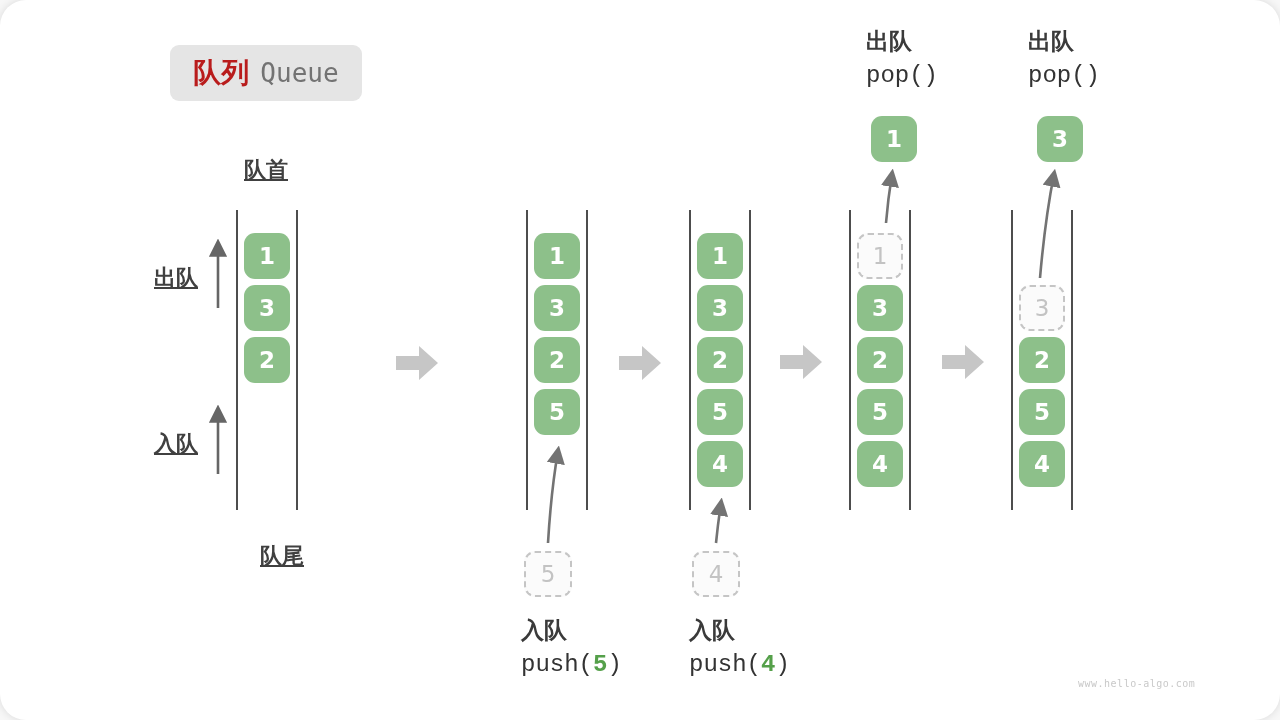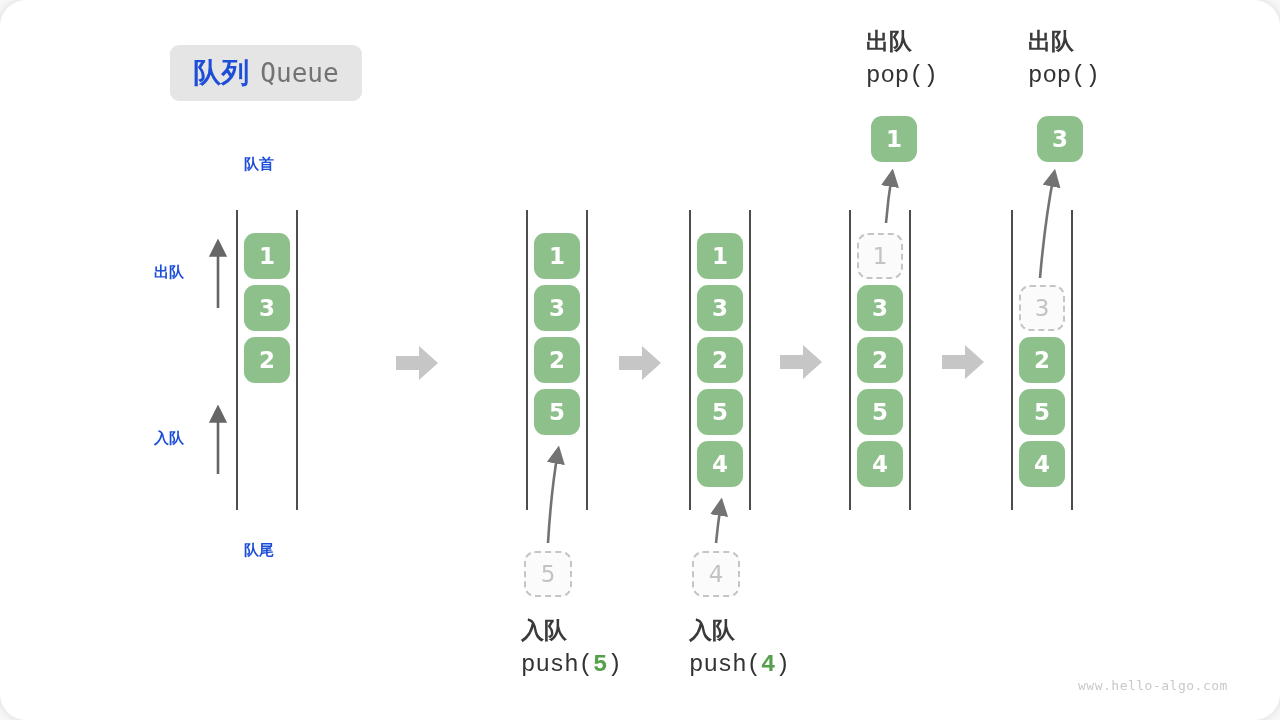--- a/index.html
+++ b/index.html
@@ -10,25 +10,25 @@
     font-family:"Liberation Sans", sans-serif;color:#3a3a3a;
   }
   .mono{font-family:"DejaVu Sans Mono", monospace;}
   .abs{position:absolute;}
 
   
   .title-badge{
     left:170px;top:45px;width:192px;height:56px;background:#e5e5e5;
     border-radius:9px;display:flex;align-items:center;justify-content:center;gap:11px;
   }
-  .title-zh{font-size:28px;font-weight:700;color:#1d4ed8;}
+  .title-zh{font-size:28px;font-weight:700;color:#b91c1c;}
   .title-en{font-size:26px;color:#737373;}
 
   
-  .zh-label{font-size:15px;font-weight:700;color:#1d4ed8;white-space:nowrap;}
+  .zh-label{font-size:22px;font-weight:700;color:#404040;white-space:nowrap;text-decoration:underline;}
 
   
   .col{position:absolute;top:210px;height:300px;width:62px;}
   .vline{position:absolute;top:0;bottom:0;width:2px;background:#4d4d4d;}
   .vline.left{left:0;}
   .vline.right{right:0;}
 
   .cell{
     position:absolute;left:8px;width:46px;height:46px;border-radius:11px;
     display:flex;align-items:center;justify-content:center;
@@ -54,35 +54,35 @@
   
   .ann{position:absolute;line-height:1.0;}
   .ann .zh{font-size:23px;font-weight:700;color:#3a3a3a;display:block;margin-bottom:11px;}
   .ann .code{font-family:Liberation Mono, monospace;font-size:24px;color:#333;display:block;}
   .ann .arg{color:#55a04a;font-weight:700;}
 
   .overlay{position:absolute;left:0;top:0;pointer-events:none;}
 
   .watermark{
     position:absolute;left:1078px;top:678px;font-family:"DejaVu Sans Mono", monospace;
-    font-size:13px;color:#c9c9c9;letter-spacing:0.5px;
+    font-size:10px;color:#c9c9c9;letter-spacing:0.5px;
   }
 </style>
 </head>
 <body>
 
 <div class="canvas">
 
   <div class="abs title-badge">
     <span class="title-zh">队列</span>
     <span class="title-en mono">Queue</span>
   </div>
 
   <div class="abs zh-label" style="left:244px;top:155px;">队首</div>
-  <div class="abs zh-label" style="left:244px;top:541px;">队尾</div>
+  <div class="abs zh-label" style="left:260px;top:541px;">队尾</div>
 
   <div class="abs zh-label" style="left:154px;top:263px;">出队</div>
   <div class="abs zh-label" style="left:154px;top:429px;">入队</div>
 
   <div class="col" style="left:236px;">
     <div class="vline left"></div>
     <div class="vline right"></div>
     <div class="cell s0">1</div>
     <div class="cell s1">3</div>
     <div class="cell s2">2</div>

